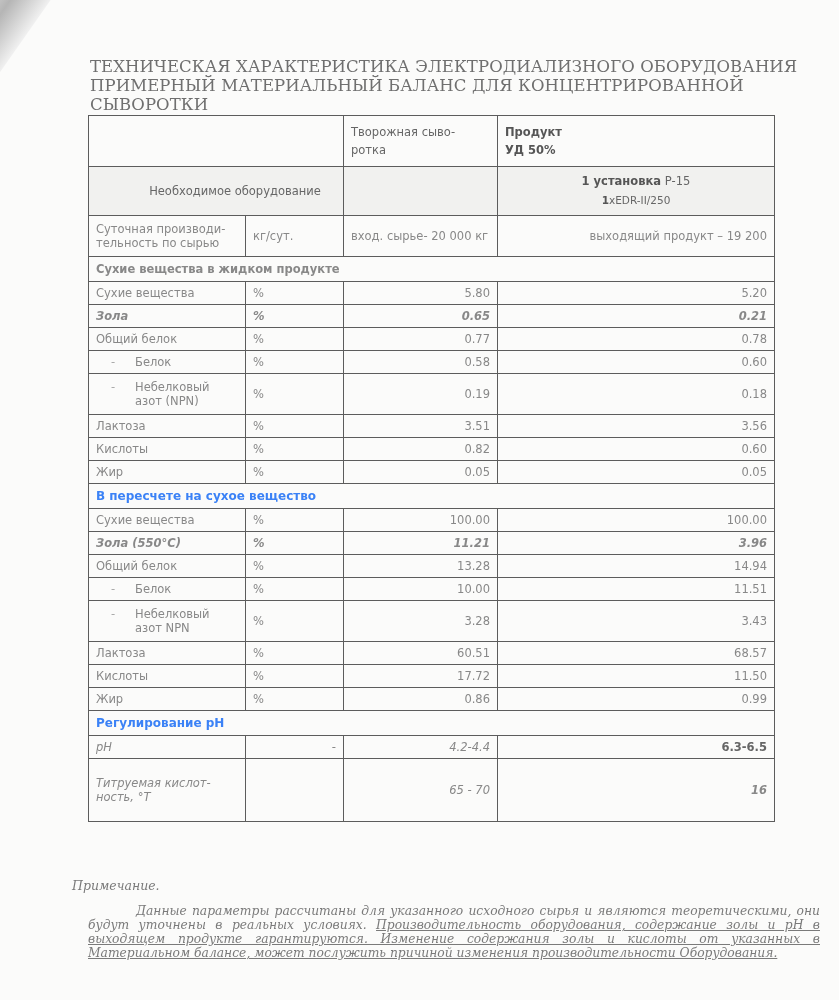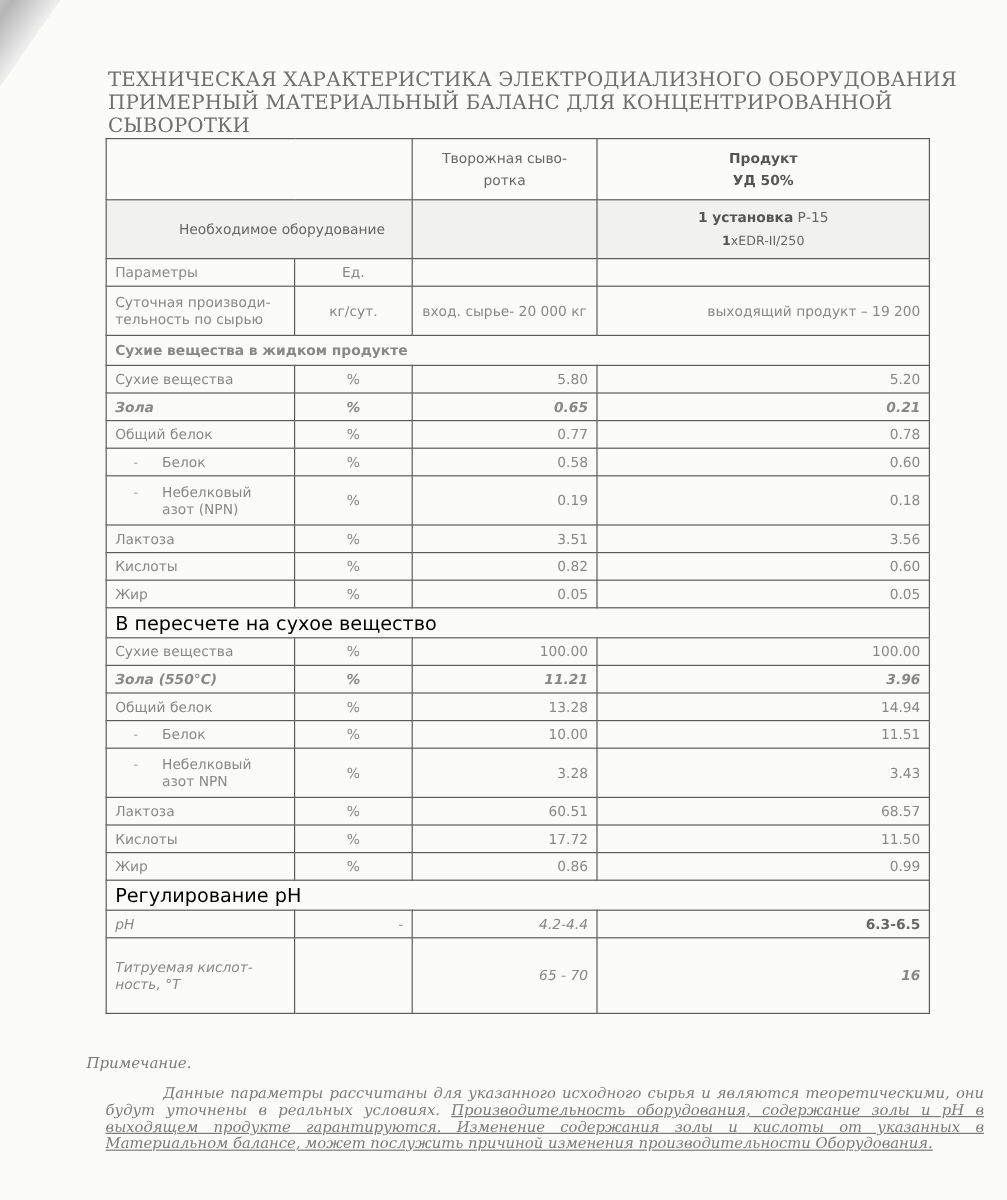--- a/index.html
+++ b/index.html
@@ -27,33 +27,33 @@
   table.balance td {
     border: 1px solid #5c5c5c; padding: 0 7px;
     font-size: 11.5px; color: #888; vertical-align: middle;
   }
   .outer-top td { border-top: 2px solid #4a4a4a; }
   col.c-label { width: 157px; }
   col.c-unit  { width: 98px; }
   col.c-src   { width: 154px; }
   col.c-prod  { width: 277px; }
   .num { text-align: right; }
-  .ctr { text-align: center; }
+  .ctr { text-align: left; }
   .hdr td { height: 50px; }
   .hdr .ctr { color: #666; line-height: 18px; }
   .hdr .bold { font-weight: bold; color: #555; }
   .equip td { height: 48px; background: #f1f1ef; }
   .equip .lab { color: #666; text-align: center; padding-left: 45px; }
   .equip .prod { text-align: center; line-height: 19px; color: #666; font-size: 11.5px; }
   .equip .prod b { color: #555; }
   .equip .model { font-size: 10.5px; }
   .row td { height: 22px; }
   .row2 td { height: 40px; vertical-align: top; padding-top: 5px; }
   .section td { height: 24px; font-size: 10.5px; color: #5a5a5a; }
-  .section.big td { font-size: 16px; font-weight: normal; color: #000000; }
+  .section.big td { font-size: 12px; font-weight: bold; color: #3b82f6; }
   .section.bold-sm td { font-weight: bold; }
   .ash td { font-style: italic; font-weight: bold; color: #666; }
   .sub-label { padding-left: 22px !important; }
   .sub-label .dash { display: inline-block; width: 24px; color: #aaa; }
   .sub-label .txt { display: inline-block; vertical-align: top; }
   .italic td { font-style: italic; }
   .ph .prod { font-style: normal; font-weight: bold; color: #666; }
   .tit td { height: 62px; vertical-align: top; padding-top: 6px; }
   .tit .prod { font-weight: bold; }
   .note-head {
@@ -93,26 +93,20 @@
       <td class="ctr bold"><span>Продукт</span><br><span>УД 50%</span></td>
     </tr>
     <tr class="equip">
       <td colspan="2" class="lab">Необходимое оборудование</td>
       <td></td>
       <td class="prod">
         <b>1 установка</b><span> Р-15</span><br>
         <span class="model"><b>1</b><span>xEDR-II/250</span></span>
       </td>
     </tr>
-    <tr class="row">
-      <td>Параметры</td>
-      <td class="ctr">Ед.</td>
-      <td></td>
-      <td></td>
-    </tr>
     <tr class="row2">
       <td><span>Суточная производи-</span><br><span>тельность по сырью</span></td>
       <td class="ctr">кг/сут.</td>
       <td class="ctr">вход. сырье- 20 000 кг</td>
       <td class="num">выходящий продукт – 19 200</td>
     </tr>
     <tr class="section bold-sm">
       <td colspan="4">Сухие вещества в жидком продукте</td>
     </tr>
     <tr class="row">

